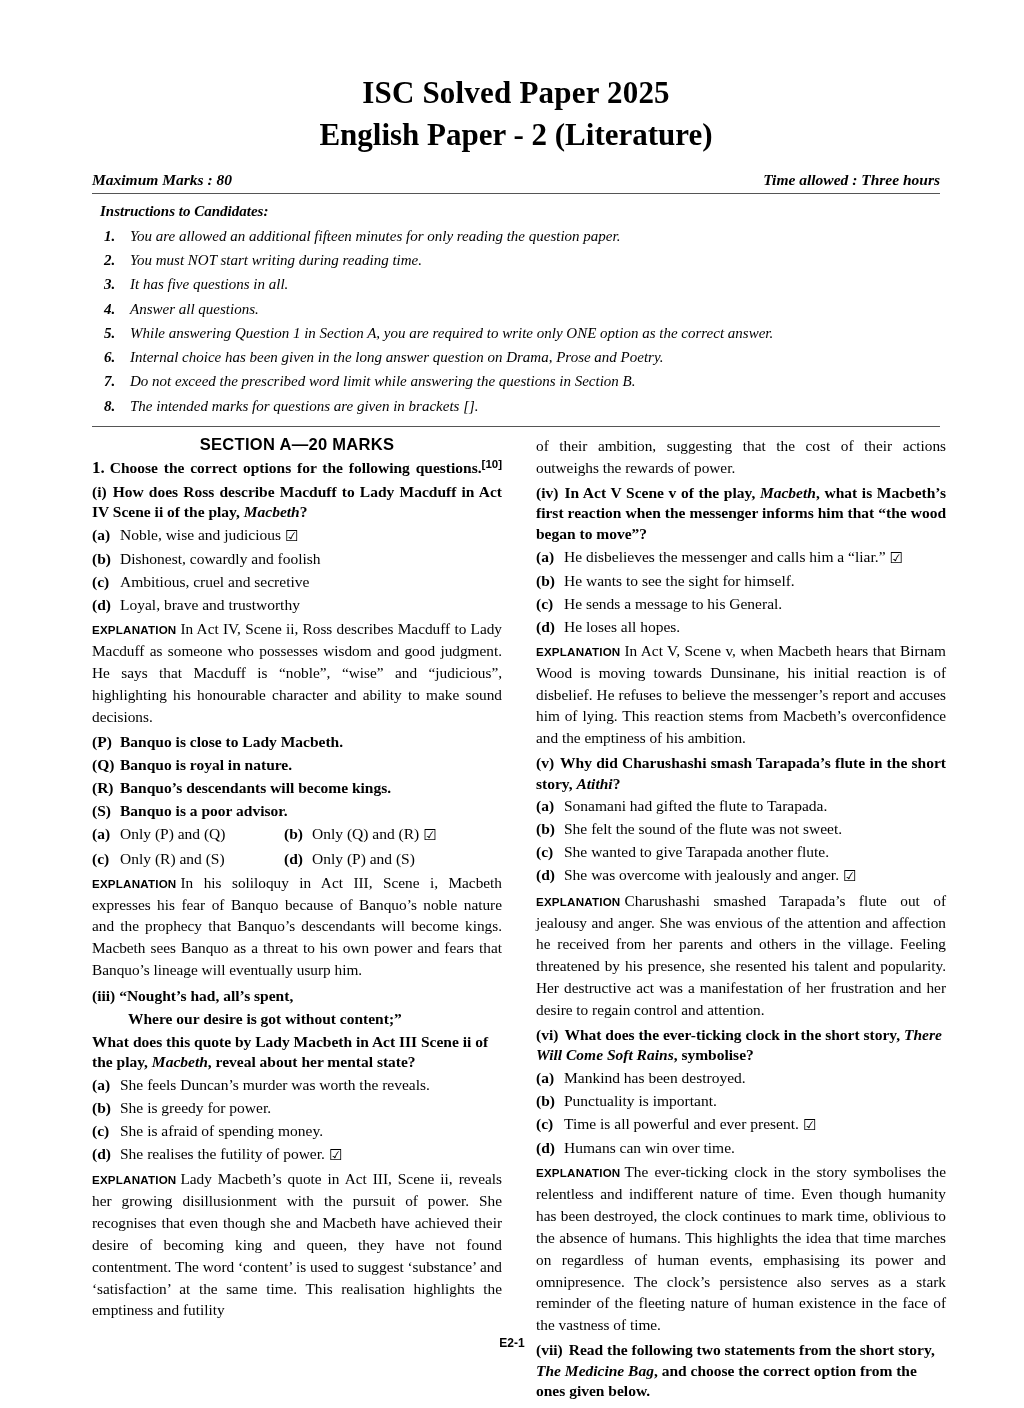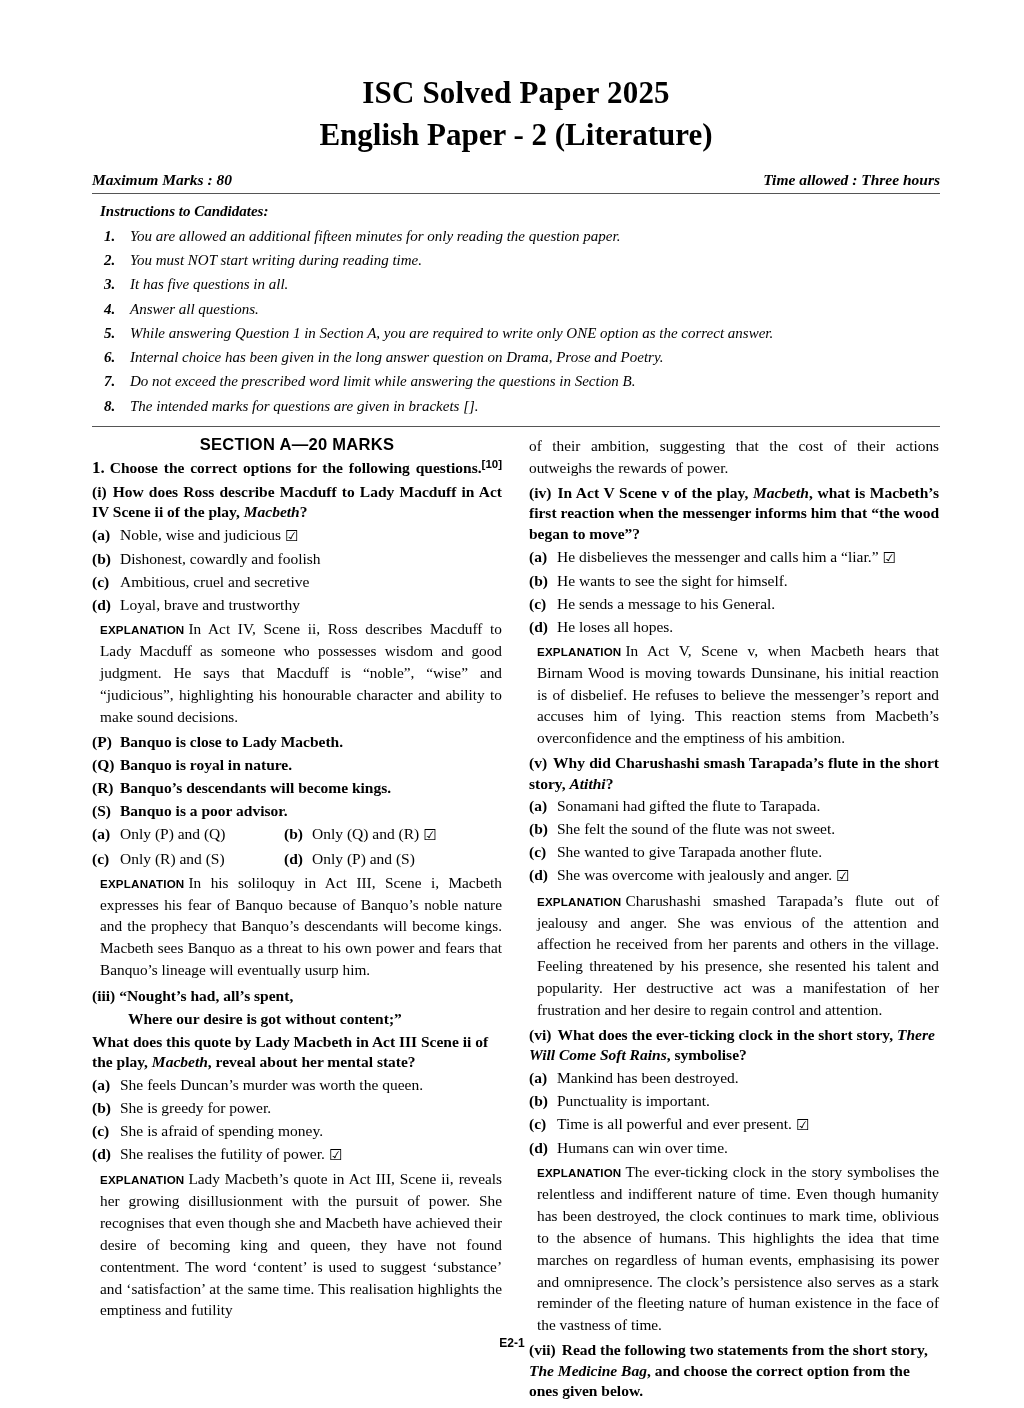--- a/index.html
+++ b/index.html
@@ -89,21 +89,21 @@
     font-weight: bold;
     width: 26px;
     flex: 0 0 26px;
   }
   .instr-text { flex: 1 1 auto; }
 
   
   .columns {
     display: flex;
     margin-top: 8px;
-    gap: 27px;
+    gap: 34px;
   }
   .col {
     width: 410px;
     flex: 0 0 410px;
   }
   .section-title {
     text-align: center;
     font-family: "Liberation Sans", sans-serif;
     font-weight: bold;
     font-size: 16.5px;
@@ -182,21 +182,21 @@
     margin-left: 4px;
     display: inline-block;
     vertical-align: -1px;
   }
 
   .expl {
     font-family: "Liberation Serif", serif;
     font-size: 15.3px;
     line-height: 1.43;
     text-align: justify;
-    margin: 2px 0 4px 8px;
+    margin: 2px 0 4px 0;
   }
   .expl-tag {
     font-family: "Liberation Sans", sans-serif;
     font-weight: bold;
     font-size: 11.6px;
     letter-spacing: 0.2px;
     margin-right: 4px;
   }
 
   .cont-para {
@@ -362,21 +362,21 @@
             <span class="lbl">(iii)</span>
             <span>“Nought’s had, all’s spent,</span>
           </div>
           <div class="quote-line indent">Where our desire is got without content;”</div>
           <div class="sub-q nojust">
             <span>What does this quote by Lady Macbeth in Act III Scene ii of the play, </span><i>Macbeth</i><span>, reveal about her mental state?</span>
           </div>
           <div id="opts-iii">
               <div class="opt">
                 <span class="olbl">(a)</span>
-                <span class="otxt">She feels Duncan’s murder was worth the queen.</span>
+                <span class="otxt">She feels Duncan’s murder was worth the reveals.</span>
               </div>
               <div class="opt">
                 <span class="olbl">(b)</span>
                 <span class="otxt">She is greedy for power.</span>
               </div>
               <div class="opt">
                 <span class="olbl">(c)</span>
                 <span class="otxt">She is afraid of spending money.</span>
               </div>
               <div class="opt">

